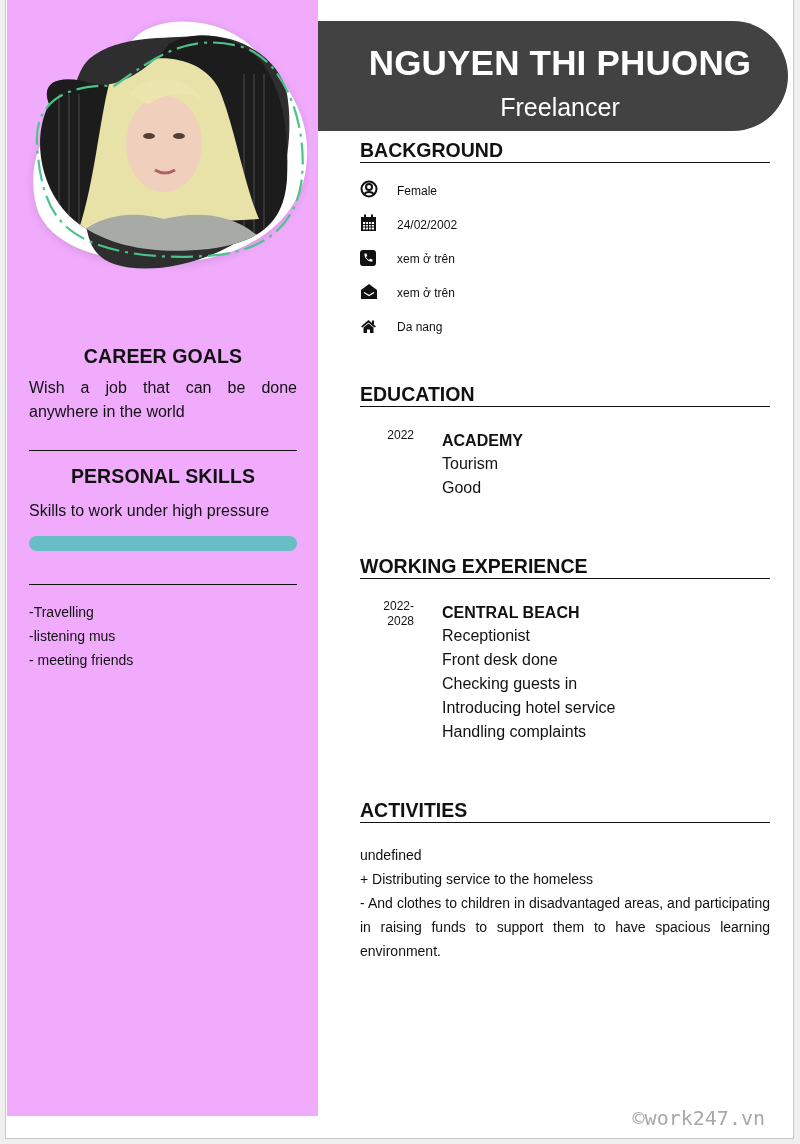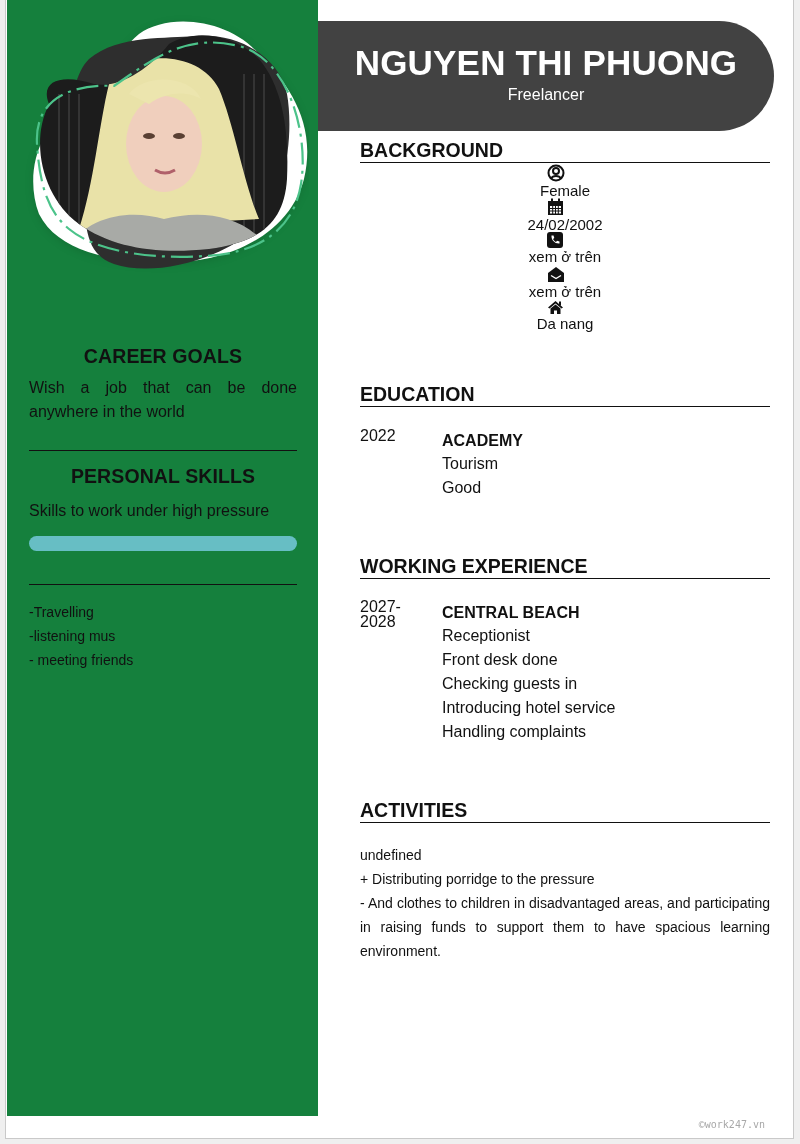--- a/index.html
+++ b/index.html
@@ -5,55 +5,55 @@
   html, body { margin:0; padding:0; }
   body {
     width:800px; height:1144px; background:#efefef; position:relative; overflow:hidden;
     font-family:"Liberation Sans", "DejaVu Sans", sans-serif; color:#111;
   }
   .page {
     position:absolute; left:5px; top:0; width:789px; height:1139px;
     background:#fff; border:1px solid #c9c9c9; border-top:none; box-sizing:border-box;
   }
   .sidebar {
-    position:absolute; left:1px; top:0; width:311px; height:1116px; background:#15803d;
+    position:absolute; left:1px; top:0; width:311px; height:1116px; background:#f0abfc;
   }
   
   .avatar-wrap { position:absolute; left:12px; top:14px; width:290px; height:262px; }
   .avatar-wrap svg { position:absolute; left:0; top:0; }
 
   .side-section { position:absolute; left:22px; width:268px; }
   .side-title { font-weight:bold; font-size:19.5px; text-align:center; margin:0; letter-spacing:0.1px; }
   .side-text { font-size:16px; line-height:24px; text-align:justify; margin:0; }
   .side-rule { position:absolute; left:22px; width:268px; height:0; border-top:1.5px solid #111; }
   .skill-bar { width:268px; height:15px; border-radius:8px; margin-top:13px; }
   .hobby { font-size:14px; line-height:24px; margin:0; }
 
   
   .header {
     position:absolute; left:312px; top:21px; width:456px; height:110px;
-    background:#424242; border-radius:0 55px 55px 0; color:#fff; text-align:center;
+    background:#424242; border-radius:0 55px 55px 0; color:#fff; text-align:center;padding-left:14px;
   }
   .header .name { font-weight:bold; font-size:35px; margin-top:22px; letter-spacing:0.2px; line-height:40px; }
-  .header .role { font-size:16px; margin-top:0; line-height:24px; }
+  .header .role { font-size:25px; margin-top:12px; line-height:24px; }
 
   .main-section { position:absolute; left:354px; width:410px; }
   .main-title {
     font-weight:bold; font-size:19.5px; border-bottom:1.5px solid #111; padding-bottom:1px; line-height:22px;
   }
-  .info-row { display:flex; align-items:center; height:34px; font-size:15px;flex-direction:column; }
+  .info-row { display:flex; align-items:flex-end; height:34px; font-size:12px; }
   .info-row .ico { width:37px; display:flex; align-items:center; }
   .entry { display:flex; margin-top:22px; }
-  .entry .year { width:82px; font-size:16px; text-align:left; line-height:15px; padding-right:28px; box-sizing:border-box; padding-left:0; }
+  .entry .year { width:82px; font-size:12px; text-align:right; line-height:15px; padding-right:28px; box-sizing:border-box; padding-left:0; }
   .entry .details .org { font-weight:bold; font-size:16px; line-height:18px; margin-bottom:2px; }
   .entry .details .line { font-size:16px; line-height:24px; }
   .act-text { font-size:14px; line-height:24px; text-align:justify; margin-top:22px; }
   .watermark {
     position:absolute; right:28px; bottom:8px; font-family:"DejaVu Sans Mono", monospace;
-    font-size:10px; color:#a8a8a8;
+    font-size:20px; color:#a8a8a8;
   }
 </style>
 </head>
 <body>
 
 <div class="page">
 
   <div class="sidebar">
     <div class="avatar-wrap">
       <svg width="290" height="262" viewBox="0 0 290 262">
@@ -194,37 +194,37 @@
         <div class="line">Tourism</div>
         <div class="line">Good</div>
       </div>
     </div>
   </div>
 
   <div class="main-section" style="top:555px;">
     <div class="main-title">WORKING EXPERIENCE</div>
     <div class="entry" style="margin-top:20px;">
       <div class="year">
-        <div>2027-</div>
+        <div>2022-</div>
         <div>2028</div>
       </div>
       <div class="details">
         <div class="org" style="margin-top:5px;">CENTRAL BEACH</div>
         <div class="line">Receptionist</div>
         <div class="line">Front desk done</div>
         <div class="line">Checking guests in</div>
         <div class="line">Introducing hotel service</div>
         <div class="line">Handling complaints</div>
       </div>
     </div>
   </div>
 
   <div class="main-section" style="top:799px;">
     <div class="main-title">ACTIVITIES</div>
     <div class="act-text" style="margin-top:20px;">
       <div>undefined</div>
-      <div>+ Distributing porridge to the pressure</div>
+      <div>+ Distributing service to the homeless</div>
       <div style="text-align:justify;">- And clothes to children in disadvantaged areas, and participating in raising funds to support them to have spacious learning environment.</div>
     </div>
   </div>
 
   <div class="watermark">©work247.vn</div>
 </div>
 
 </body></html>

